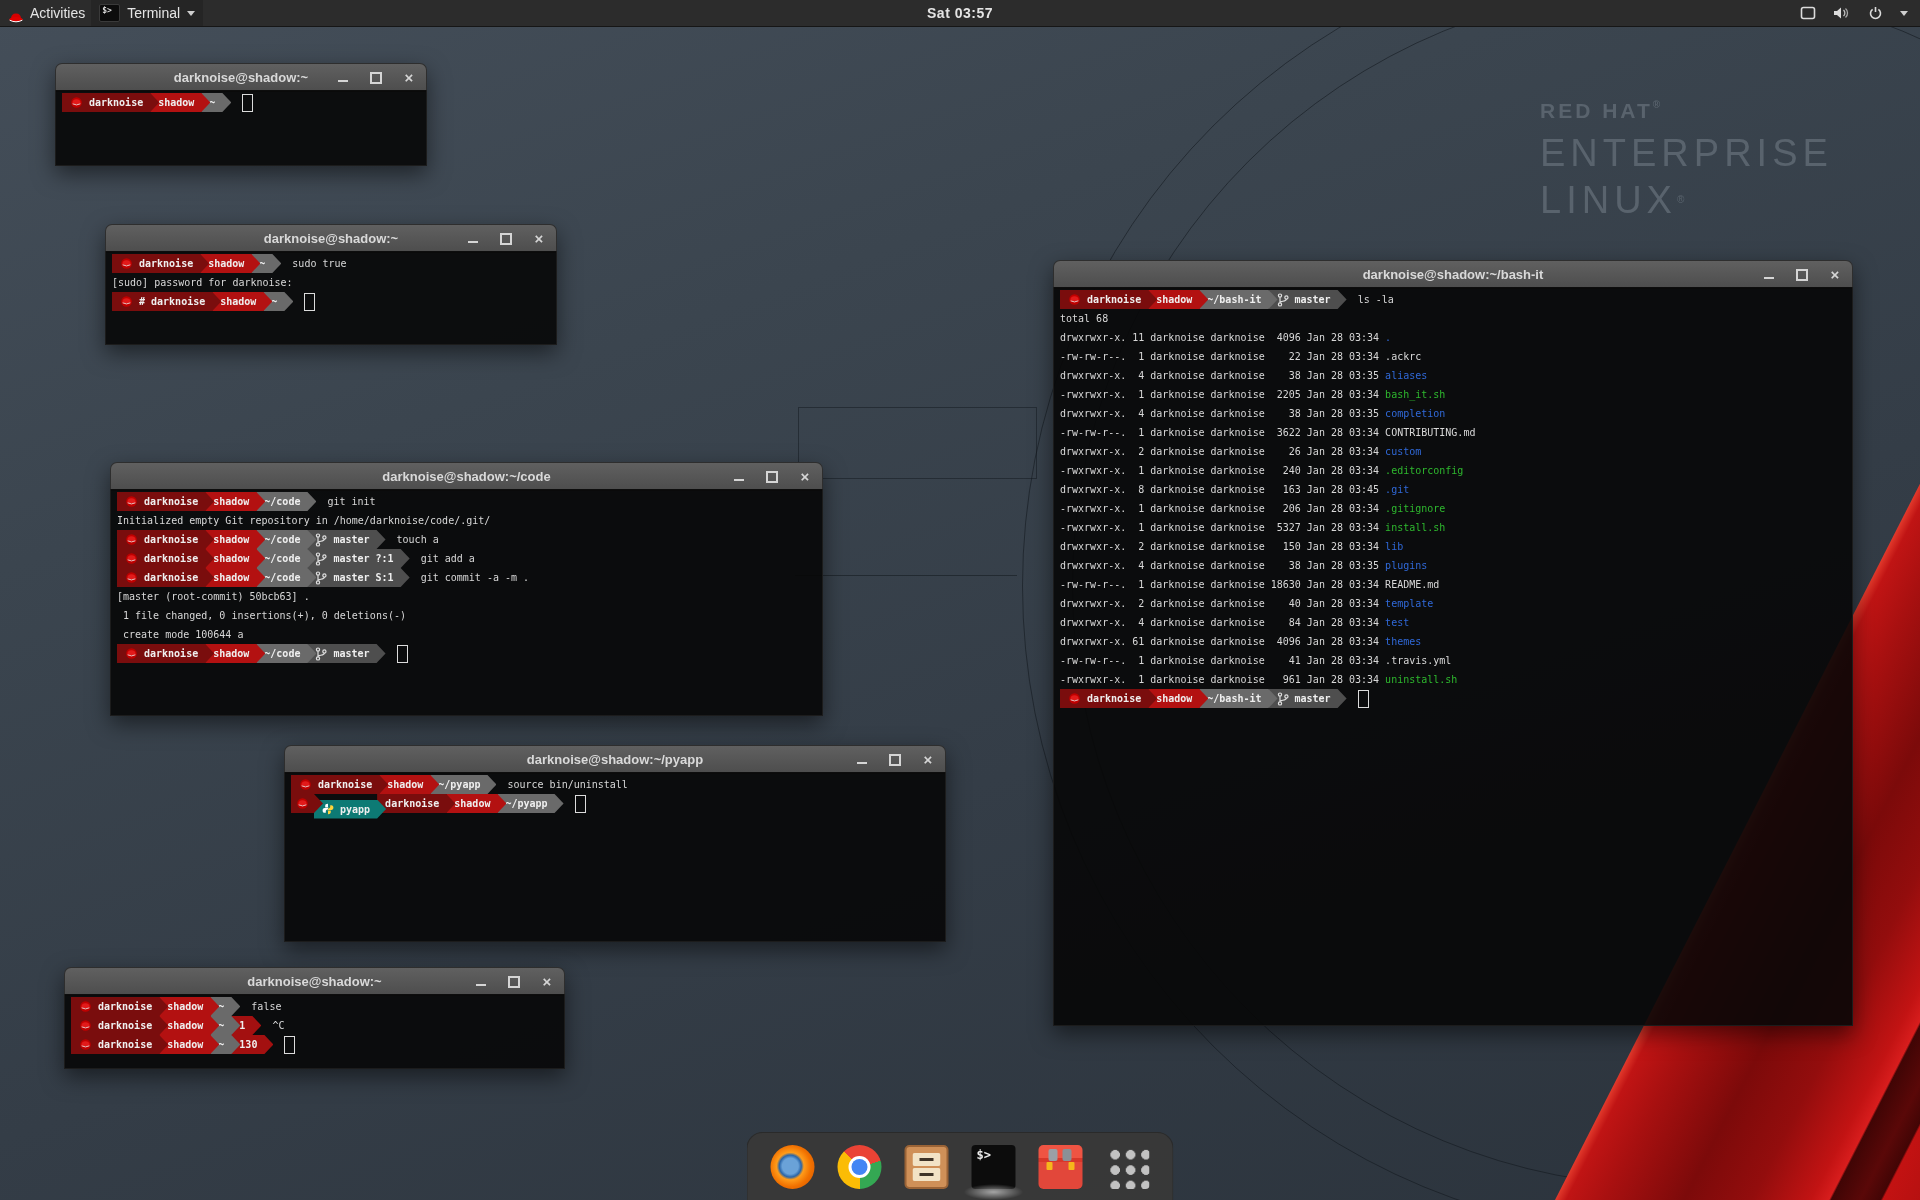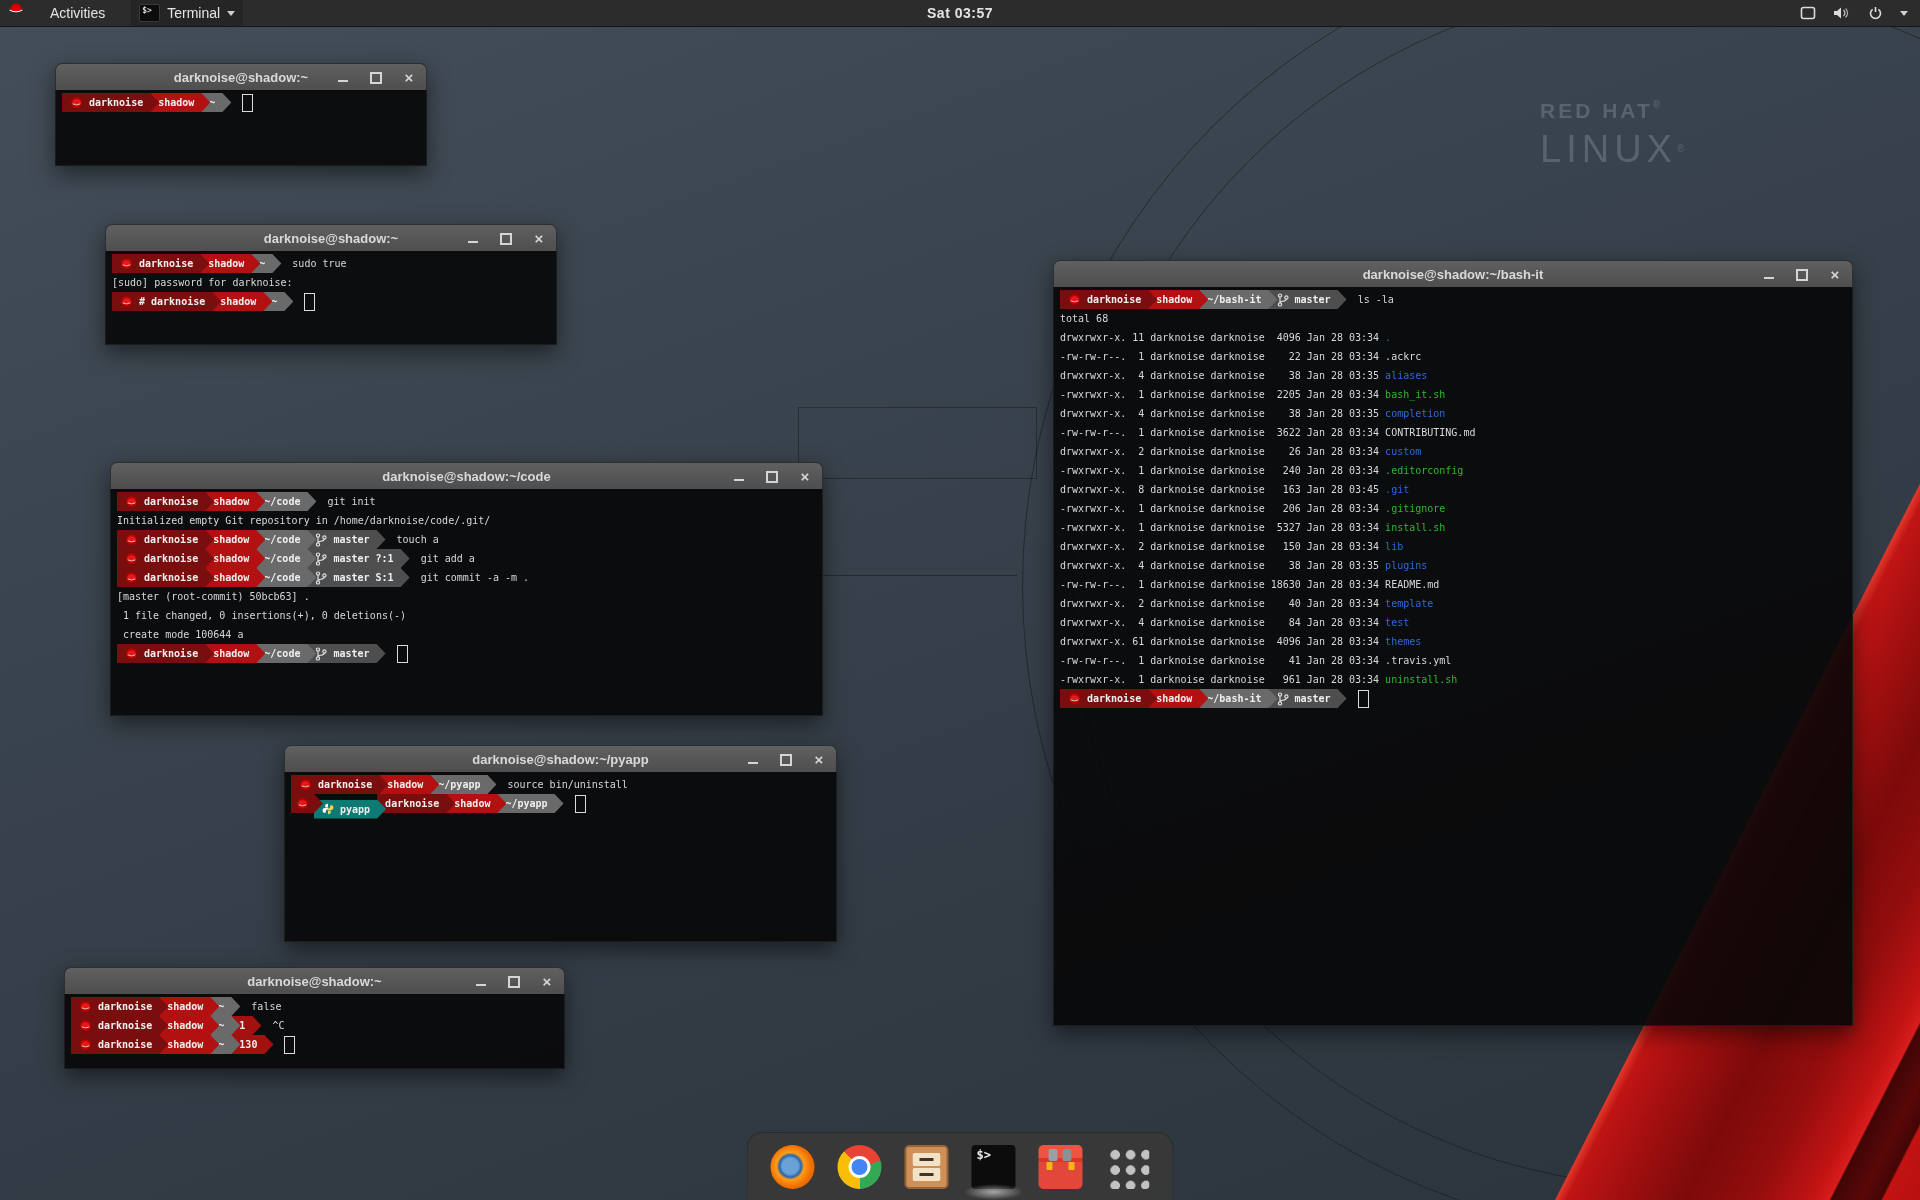--- a/index.html
+++ b/index.html
@@ -15,21 +15,21 @@
     transform-origin:0px 1300px;transform:rotate(27deg);
     background:linear-gradient(to right,
       #e2392b 0px,#c01414 10px,#a81010 45px,#7c0a0a 115px,#930d0d 175px,
       #c21313 228px,#d81d1d 244px,
       #400505 246px,#5a0808 272px,#420505 290px,
       #c31212 292px,#a90f0f 360px,#8c0c0c 430px);}
   
   .topbar{position:absolute;left:0;top:0;width:100%;height:26px;background:#2c2c2c;
     border-bottom:1px solid #161616;color:#e4e4e4;font-size:14px;z-index:60;
     display:flex;align-items:center;}
-  .tb-left{display:flex;align-items:flex-start;gap:20px;padding-left:8px;}
+  .tb-left{display:flex;align-items:flex-end;gap:0;padding-left:8px;}
   .tb-activities{padding:0 6px;height:26px;display:flex;align-items:center;}
   .tb-appmenu{display:flex;align-items:center;gap:7px;padding:0 8px;height:26px;background:#252525;}
   .tb-appicon{width:17px;height:15px;background:#0c0c0c;border:1px solid #3a3a3a;border-radius:2px;
     color:#ddd;font:bold 8px "DejaVu Sans Mono",monospace;display:flex;align-items:flex-start;padding:1px 0 0 2px;}
   .caret{width:0;height:0;border-left:4px solid transparent;border-right:4px solid transparent;border-top:5px solid #cfcfcf;display:inline-block;}
   .tb-clock{position:absolute;left:50%;transform:translateX(-50%);font-weight:bold;letter-spacing:.5px;}
   .tb-right{margin-left:auto;display:flex;align-items:center;gap:17px;padding-right:12px;}
   .tb-right svg{display:block;}
   
   .logo{position:absolute;left:1540px;top:100px;color:#59636d;z-index:1;line-height:1;}
@@ -95,20 +95,21 @@
 
   <div class="wp-rect" style="left:798px;top:407px;width:237px;height:70px;"></div>
   <div class="wp-line" style="left:795px;top:575px;width:222px;"></div>
   <div class="wp-arc" style="left:1022px;top:-65px;width:1300px;height:1300px;"></div>
   <div class="wp-arc" style="left:1072px;top:-15px;width:1200px;height:1200px;"></div>
 
   <div class="ribbon"></div>
 
   <div class="logo">
     <div class="l1"><span>RED HAT</span><sup>®</sup></div>
+    <div class="l2">ENTERPRISE</div>
     <div class="l3"><span>LINUX</span><sup>®</sup></div>
   </div>
 
   <div class="topbar">
     <div class="tb-left">
       <span style="display:inline-flex;">
         <svg width="16" height="16" viewBox="0 0 16 16">
             <path d="M3 9 Q3 3.5 8 3.5 Q13 3.5 13 9 Z" fill="#d40000"></path>
             <ellipse cx="8" cy="9.4" rx="6.6" ry="2.4" fill="#e00000"></ellipse>
             <path d="M1.7 10.2 Q8 13.4 14.3 10.2" stroke="#ffffff" stroke-width="1" fill="none"></path>
@@ -252,21 +253,21 @@
                   <path d="M3 8.6 Q8 11.8 13 8.6 Q13 4 8 4 Q3 4 3 8.6Z" fill="#e21a1a"></path>
                   <path d="M3.2 9.6 Q8 12.4 12.8 9.6" stroke="#f2f2f2" stroke-width="1" fill="none"></path>
                 </svg></span><span>darknoise</span></span><span class="pl" style="background: rgb(179, 17, 17); z-index: 59;"><span>shadow</span></span><span class="pl" style="background: rgb(106, 106, 106); z-index: 58;"><span>~/code</span></span><span class="pl" style="background: rgb(78, 78, 78); z-index: 57;"><span class="pl-ic"><svg width="12" height="14" viewBox="0 0 12 14">
                   <circle cx="3" cy="2.6" r="1.6" fill="none" stroke="#e0e0e0" stroke-width="1.2"></circle>
                   <circle cx="3" cy="11.4" r="1.6" fill="none" stroke="#e0e0e0" stroke-width="1.2"></circle>
                   <circle cx="9.4" cy="4.4" r="1.6" fill="none" stroke="#e0e0e0" stroke-width="1.2"></circle>
                   <path d="M3 4.2 V9.8 M9.4 6 C9.4 9 3 7.6 3 9.8" fill="none" stroke="#e0e0e0" stroke-width="1.2"></path>
                 </svg></span><span>master</span></span><span class="cursor"></span></div>
         </div>
       </div>
-      <div class="window" style="left: 284px; top: 745px; width: 553px; height: 197px;">
+      <div class="window" style="left: 284px; top: 745px; width: 662px; height: 197px;">
         <div class="titlebar">
           <span class="title">darknoise@shadow:~/pyapp</span>
           <span class="winbtns">
             <span class="wbtn min">
               <i></i>
             </span>
             <span class="wbtn max">
               <i></i>
             </span>
             <span class="wbtn close">×</span>

